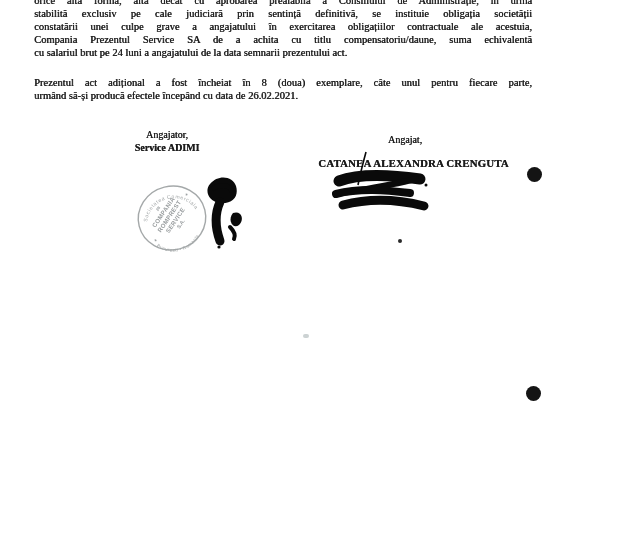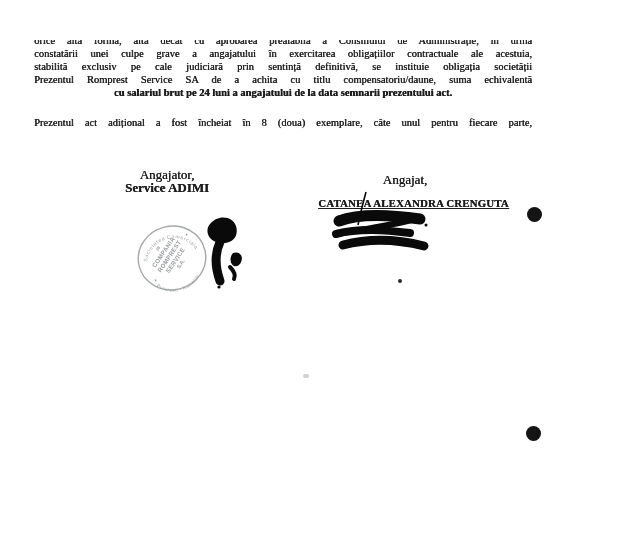--- a/index.html
+++ b/index.html
@@ -3,44 +3,43 @@
 <meta charset="utf-8">
 <style>
   html,body{margin:0;padding:0;}
   .page{
     position:relative;
     width:636px;height:492px;
     background:#ffffff;
     overflow:hidden;
     font-family:"Liberation Serif", serif;
     color:#1d1d1d;
-    margin-top:40px;
   }
   
   .body-text{
     position:absolute;
     left:34px;top:0;
     width:498px;
     font-size:10.5px;
     line-height:13px;
     text-shadow:0.4px 0 0 #1d1d1d;
   }
   .para1{margin-top:-6px;}
   .para2{margin-top:17px;}
   .jline{text-align:justify;text-align-last:justify;}
-  .lline{text-align:center;font-weight:bold;}
+  .lline{text-align:left;}
   
-  .sig-block{position:absolute;text-align:center;font-size:13px;line-height:12.5px;text-shadow:0.3px 0 0 #1d1d1d;}
+  .sig-block{position:absolute;text-align:center;font-size:10px;line-height:12.5px;text-shadow:0.3px 0 0 #1d1d1d;}
   .employer{left:92px;top:129px;width:150px;}
   .employer .name{font-weight:bold;}
   .employee-role{left:358px;top:134px;width:94px;text-align:center;}
   .employee-name{
     position:absolute;left:306px;top:157px;width:215px;
     text-align:center;font-weight:bold;font-size:10.8px;
-    letter-spacing:0.2px;text-shadow:0.3px 0 0 #1d1d1d;text-decoration:underline;
+    letter-spacing:0.2px;text-shadow:0.3px 0 0 #1d1d1d;
   }
   
   .stamp{
     position:absolute;left:131px;top:179px;width:82px;height:78px;
     transform:rotate(-14deg);
     opacity:0.85;
   }
   .stamp text{font-family:"Liberation Sans", sans-serif;}
   
   .scribble-stamp{position:absolute;left:200px;top:175px;width:50px;height:78px;}
@@ -53,27 +52,28 @@
   .faint-smudge{position:absolute;left:303px;top:334px;width:6px;height:4px;border-radius:2px;background:#ccd2d3;}
 </style>
 </head>
 <body>
 
 <div class="page">
 
   <div class="body-text">
     <div class="para1">
       <div class="jline">orice altă formă, alta decât cu aprobarea prealabilă a Consiliului de Administrație, în urma</div>
+      <div class="jline">stabilită exclusiv pe cale judiciară prin sentință definitivă, se instituie obligația societății</div>
       <div class="jline">constatării unei culpe grave a angajatului în exercitarea obligațiilor contractuale ale acestuia,</div>
-      <div class="jline">stabilită exclusiv pe cale judiciară prin sentință definitivă, se instituie obligația societății</div>
-      <div class="jline">Prezentul Romprest Service SA de a achita cu titlu compensatoriu/daune, suma echivalentă</div>
+      <div class="jline">Compania Prezentul Service SA de a achita cu titlu compensatoriu/daune, suma echivalentă</div>
       <div class="lline">cu salariul brut pe 24 luni a angajatului de la data semnarii prezentului act.</div>
     </div>
     <div class="para2">
       <div class="jline">Prezentul act adițional a fost încheiat în 8 (doua) exemplare, câte unul pentru fiecare parte,</div>
+      <div class="lline">urmând să-și producă efectele începând cu data de 26.02.2021.</div>
     </div>
   </div>
 
   <div class="sig-block employer">
     <div>Angajator,</div>
     <div class="name">Service ADIMI</div>
   </div>
 
   <div class="sig-block employee-role">Angajat,</div>
   <div class="employee-name">CATANEA ALEXANDRA CRENGUTA</div>

